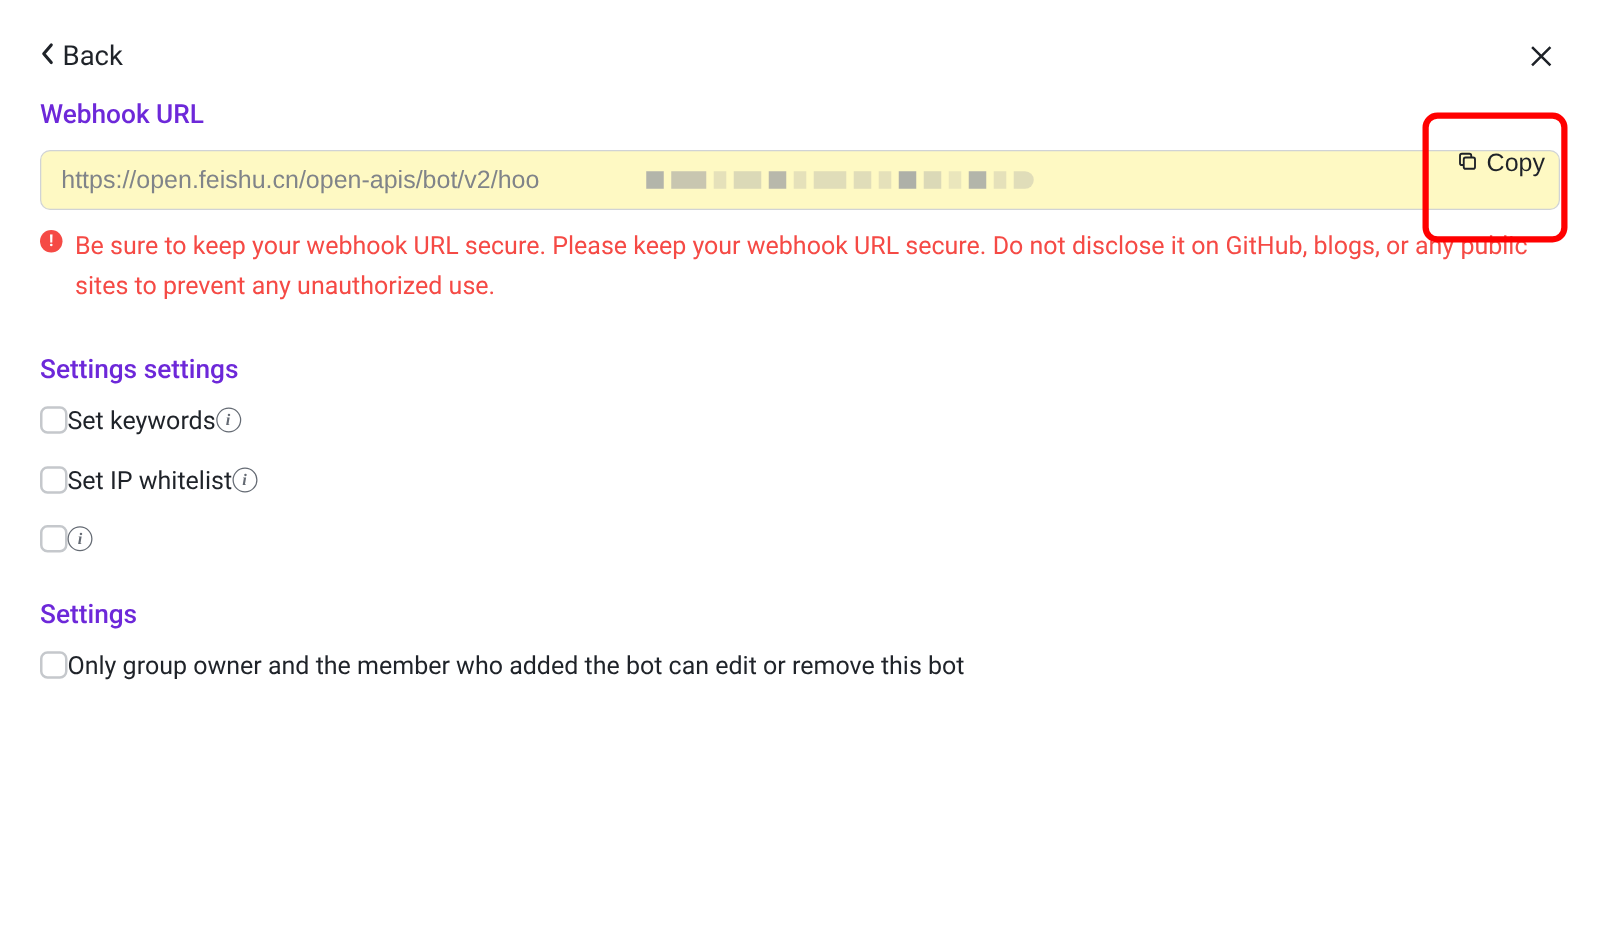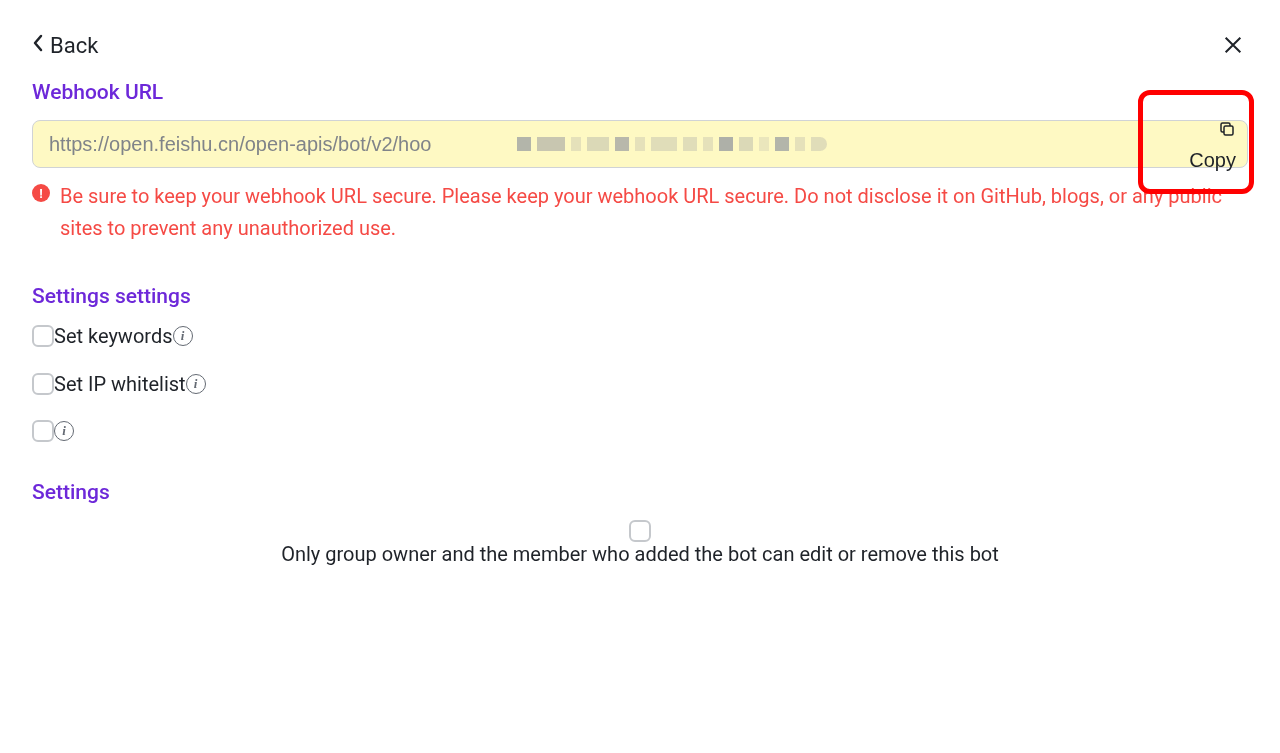--- a/index.html
+++ b/index.html
@@ -88,28 +88,27 @@
       background: #9a9da1;
       opacity: 0.55;
     }
     .copy-button {
       position: absolute;
       right: 0;
       top: 0;
       height: 32px;
       padding: 0 12px 0 10px;
       display: flex;
-      align-items: flex-end;
+      align-items: flex-start;
       gap: 6px;
       cursor: pointer;
       font-size: 20px;
       color: #1f2329;
       background: transparent;
       border: none;
-      flex-direction: column;
     }
     .copy-icon svg {
       width: 18px;
       height: 18px;
       stroke: #1f2329;
       stroke-width: 2;
       fill: none;
     }
     .highlight-box {
       position: absolute;
@@ -177,21 +176,20 @@
       border-radius: 50%;
       font-size: 13px;
       font-weight: 600;
       color: #646a73;
       font-style: italic;
       font-family: Georgia, serif;
       cursor: pointer;
     }
     .settings-section .checkbox-row:last-child {
       margin-bottom: 0;
-      flex-direction: column;
     }
   </style>
 </head>
 <body>
 
 <div class="header">
   <div class="back-button">
     <span class="chevron">
       <svg width="12" height="18" viewBox="0 0 12 18">
           <path d="M9 2 L3 9 L9 16" stroke="#1f2329" stroke-width="2.5" fill="none" stroke-linecap="round" stroke-linejoin="round"></path>

